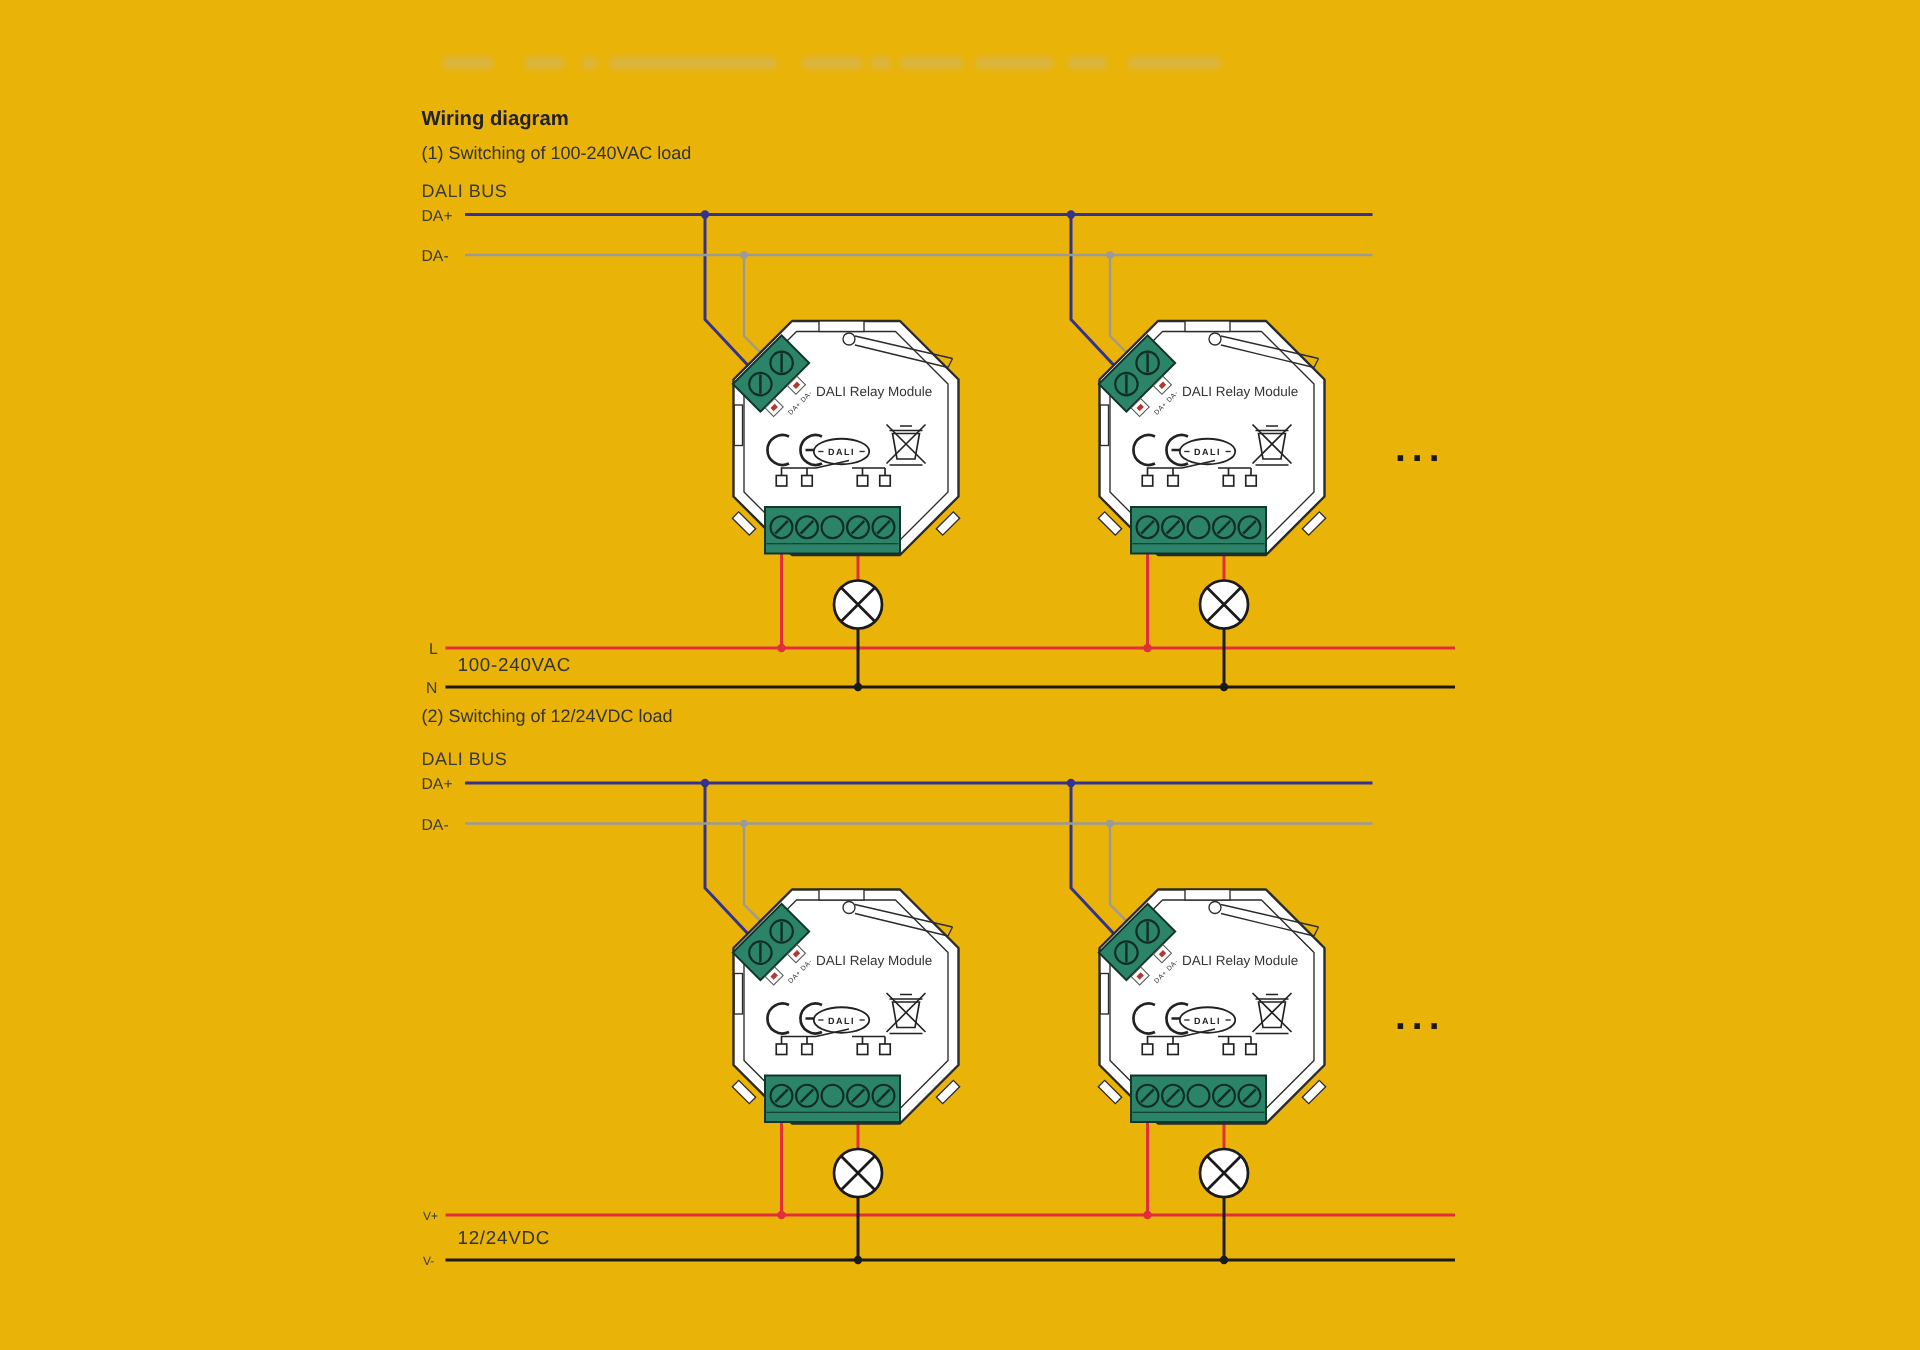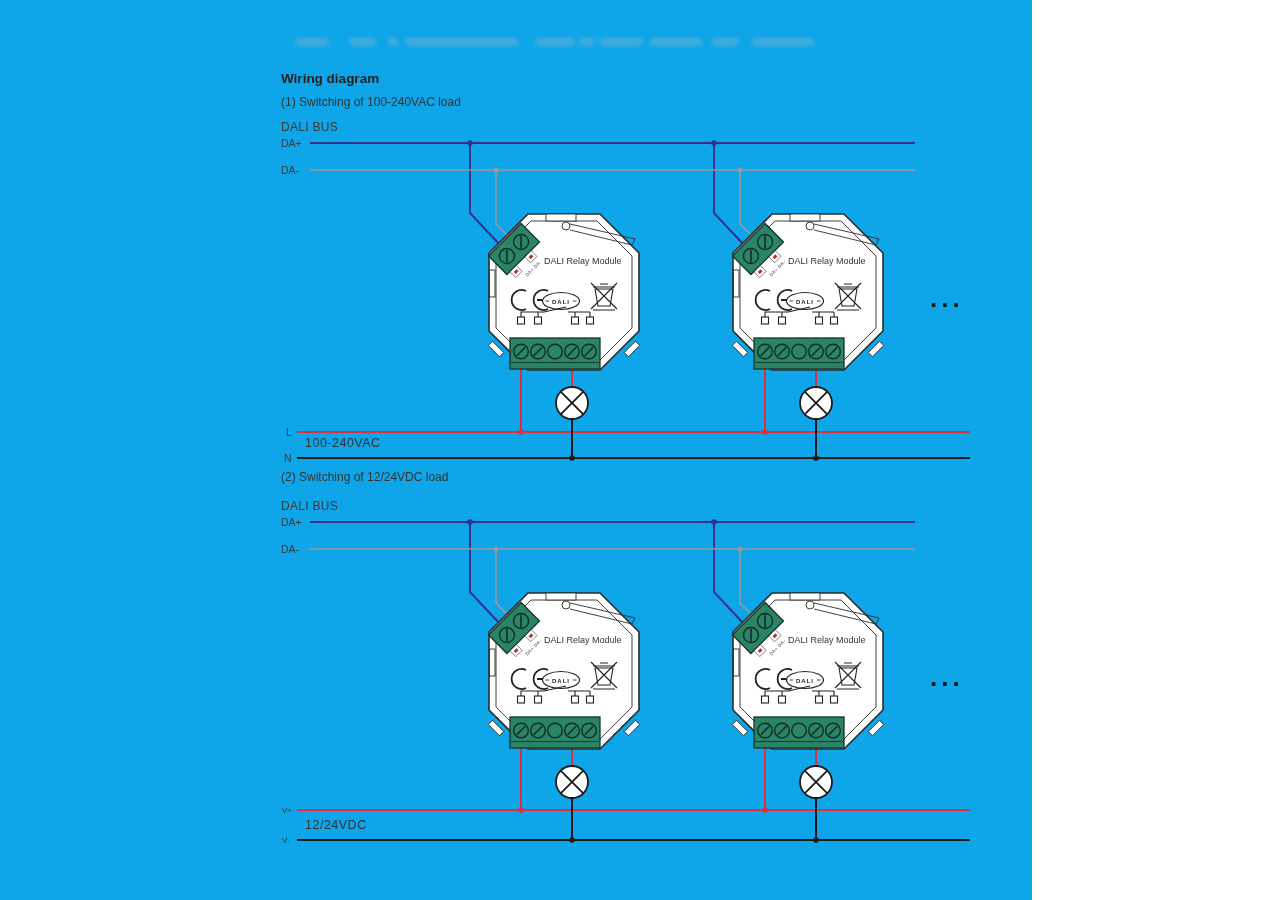--- a/index.html
+++ b/index.html
@@ -1,17 +1,17 @@
 <!DOCTYPE html>
 <html><head>
 <meta charset="utf-8">
 <style>
   html,body{margin:0;padding:0;background:#ffffff;width:1280px;height:900px;overflow:hidden;
     font-family:"Liberation Sans", sans-serif;}
-  .stage{position:relative;width:1032px;height:900px;background:#0ea5e9;}
+  .stage{position:relative;width:1280px;height:900px;background:#eab308;}
   svg text{font-family:"Liberation Sans", sans-serif;}
 
   
   .h1{font-size:13.5px;font-weight:bold;fill:#222;}
   .caption{font-size:12px;fill:#333;}
   .label{font-size:12px;fill:#3a3a3a;letter-spacing:.3px;}
   .llabel{font-size:10.5px;fill:#3a3a3a;}
   .vlabel{font-size:8px;fill:#3a3a3a;}
   .vtext{font-size:12.5px;fill:#333;letter-spacing:.5px;}
   .dots{font-size:26px;font-weight:bold;fill:#1a1a1a;letter-spacing:4px;}

